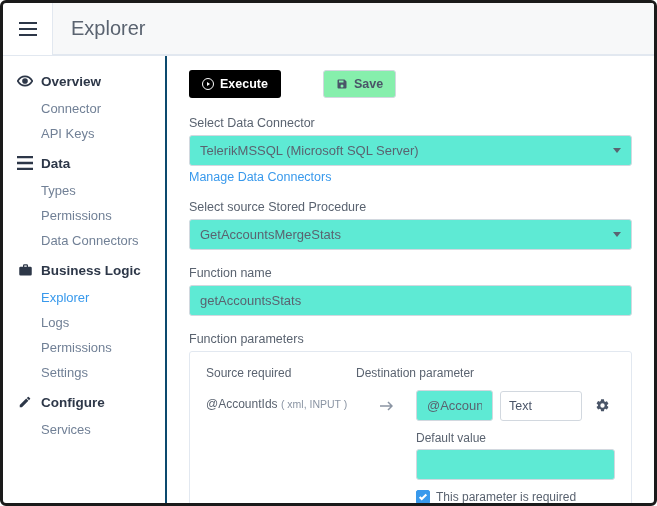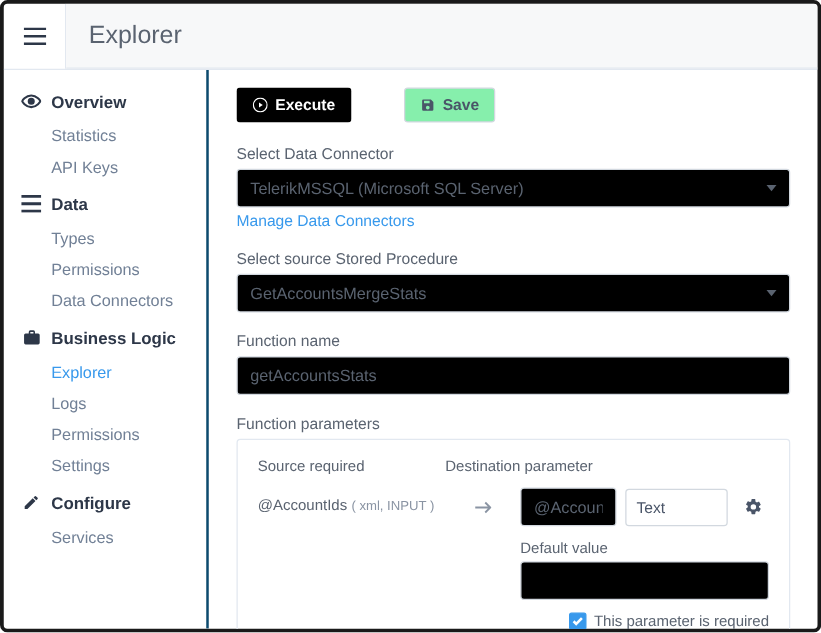--- a/index.html
+++ b/index.html
@@ -18,39 +18,39 @@
 .nav-sub { padding: 5px 0 5px 38px; color: #718096; cursor: pointer; font-size: 13px; }
 .nav-sub.active { color: #3899ec; }
 .main { flex: 1; padding: 14px 22px; overflow-y: auto; }
 .actions { display: flex; gap: 8px; margin-bottom: 18px; }
 .btn { display: inline-flex; align-items: center; gap: 6px; padding: 6px 12px; border-radius: 3px; font-size: 12.5px; cursor: pointer; border: 1px solid transparent; font-weight: 600; }
 .btn-primary { background: #000000; color: #fff; }
 .btn-secondary { background: #86efac; color: #4a5568; border-color: #d2d8df; margin-left: 34px; }
 .btn .ic { width: 12px; height: 12px; }
 .field-block { margin-bottom: 16px; }
 .field-label { font-size: 12.5px; color: #5a6370; margin-bottom: 5px; }
-.select, .text-input { width: 100%; border: 1px solid #d2d8df; border-radius: 3px; padding: 7px 10px; font-size: 13px; color: #5a6370; background: #000000; }
+.select, .text-input { width: 100%; border: 1px solid #d2d8df; border-radius: 3px; padding: 7px 10px; font-size: 13px; color: #5a6370; background: #5eead4; }
 .select { display: flex; align-items: center; justify-content: space-between; cursor: pointer; }
 .select .caret { width: 0; height: 0; border-left: 4px solid transparent; border-right: 4px solid transparent; border-top: 5px solid #5a6370; }
 .link { color: #3899ec; font-size: 12.5px; margin-top: 4px; display: inline-block; cursor: pointer; }
 .params-box { border: 1px solid #e2e8f0; border-radius: 3px; padding: 14px 16px 18px 16px; }
 .params-head { display: flex; margin-bottom: 10px; }
 .params-head .col1 { width: 150px; font-size: 12px; color: #5a6370; }
 .params-head .col2 { font-size: 12px; color: #5a6370; }
 .param-row { display: flex; align-items: flex-start; gap: 23px; }
 .src-param { width: 150px; font-size: 12px; color: #5a6370; padding-top: 7px; }
 .src-param .meta { font-size: 10.5px; color: #8a94a3; }
 .arrow-ic { padding-top: 9px; color: #8a94a3; }
 .dest-col { flex: 1; }
 .dest-row { display: flex; gap: 7px; align-items: center; margin-bottom: 10px; }
 .dest-row .text-input { flex: 1; min-width: 0; }
 .type-select { width: 82px; border: 1px solid #d2d8df; border-radius: 3px; padding: 7px 8px; font-size: 12.5px; display: flex; justify-content: space-between; align-items: center; cursor: pointer; }
 .gear { width: 26px; height: 30px; display: flex; align-items: center; justify-content: center; cursor: pointer; color: #4a5568; }
 .sub-label { font-size: 12px; color: #5a6370; margin-bottom: 4px; }
-.check-row { display: flex; align-items: center; gap: 6px; margin-top: 10px; font-size: 12px; color: #5a6370; justify-content: flex-end; }
+.check-row { display: flex; align-items: center; gap: 6px; margin-top: 10px; font-size: 12px; color: #5a6370; }
 .checkbox { width: 14px; height: 14px; border: 1px solid #3899ec; border-radius: 2px; background: #3899ec; display: flex; align-items: center; justify-content: center; }
 .checkbox svg { width: 10px; height: 10px; }
 </style>
 </head>
 <body>
 
 <div class="app">
   <div class="topbar">
     <div class="hamburger">
       <svg viewBox="0 0 18 14">
@@ -68,21 +68,21 @@
       <div class="nav-section">
         <div class="nav-head">
           <span class="ic">
               <svg viewBox="0 0 24 24" width="16" height="16" fill="none" stroke="currentColor" stroke-width="2.5">
                 <path d="M1 12s4-7 11-7 11 7 11 7-4 7-11 7S1 12 1 12z"></path>
                 <circle cx="12" cy="12" r="3" fill="currentColor"></circle>
               </svg>
             </span>
           <span>Overview</span>
         </div>
-        <div class="nav-sub">Statistics</div>
+        <div class="nav-sub">Connector</div>
         <div class="nav-sub">API Keys</div>
       </div>
 
       <div class="nav-section">
         <div class="nav-head">
           <span class="ic">
               <svg viewBox="0 0 16 14" width="16" height="14">
                 <path d="M0 1h16M0 7h16M0 13h16" stroke="currentColor" stroke-width="2.5"></path>
               </svg>
             </span>

